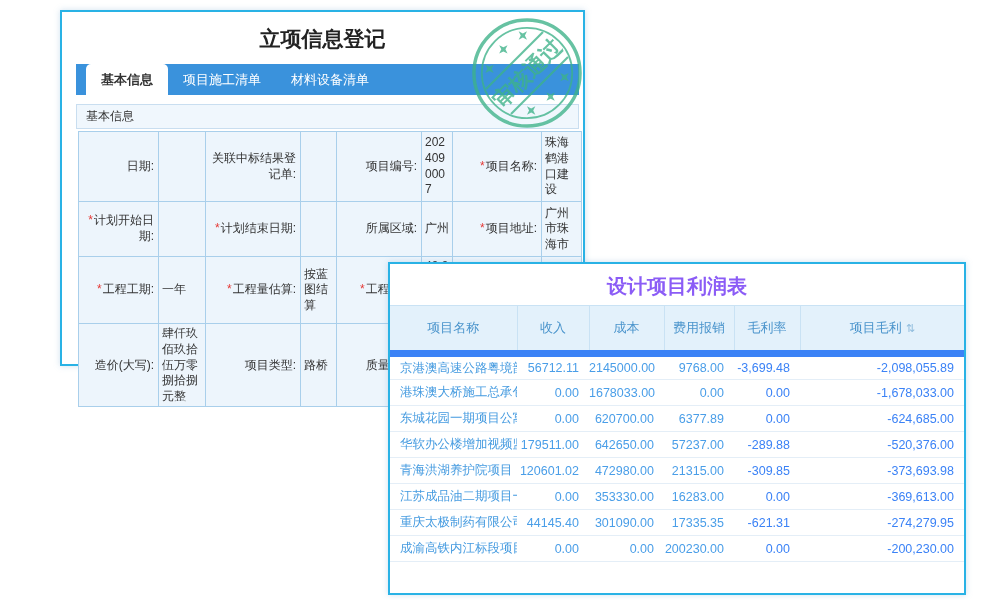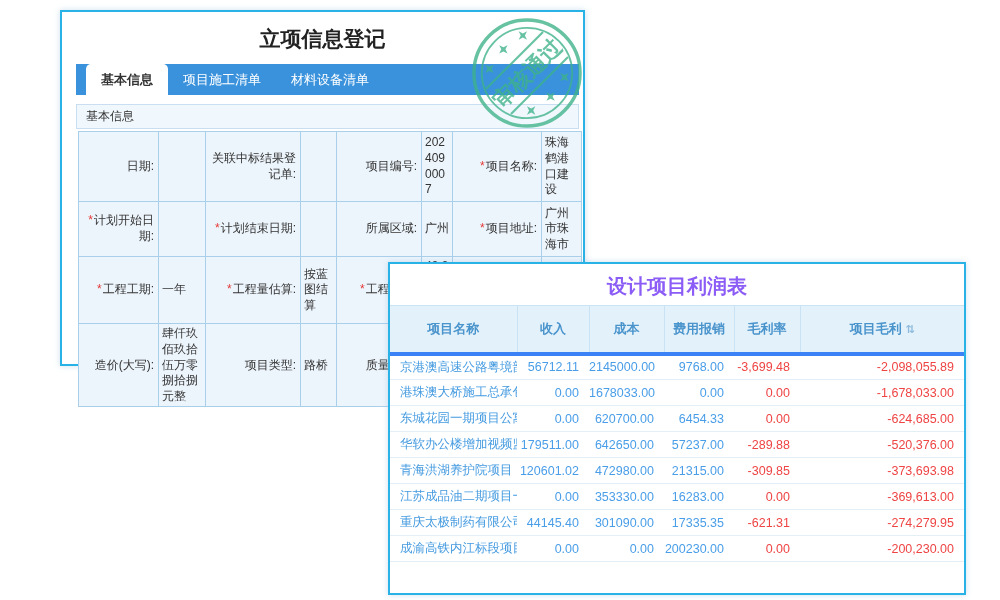--- a/index.html
+++ b/index.html
@@ -28,29 +28,29 @@
 
   
   .stamp { position:absolute; left:408px; top:4px; width:114px; height:114px; opacity:.78; z-index:3; pointer-events:none; }
 
   
   .win2 { position:absolute; left:388px; top:262px; width:578px; height:333px;
     background:#fff; border:2px solid #29b2e5; box-shadow:0 0 6px rgba(120,170,210,.35); z-index:2; }
   .win2-title { height:41px; line-height:44px; text-align:center; font-size:20px; font-weight:bold; color:#8b5cf6; }
   table.profit { width:100%; border-collapse:collapse; table-layout:fixed; }
   .pc1{width:127px}.pc2{width:72px}.pc3{width:75px}.pc4{width:70px}.pc5{width:66px}.pc6{width:auto}
-  table.profit th { height:48px; background:#e3f1fb; color:#4a94cc; font-size:13px; font-weight:bold;
-    border-top:1px solid #c9e2f4; border-bottom:4px solid #3b82f6; }
+  table.profit th { height:48px; background:#e3f1fb; color:#4a94cc; font-size:13px; font-weight:normal;
+    border-top:1px solid #c9e2f4; border-bottom:7px solid #3b82f6; }
   table.profit th + th { border-left:1px solid #c9e2f4; }
   table.profit td { height:26px; border-bottom:1px solid #e4eef7; font-size:12.5px;
     white-space:nowrap; overflow:hidden; }
   td.nm { color:#459be0; padding-left:10px; cursor:pointer; }
   td.num { text-align:right; padding-right:10px;margin-top:22px; }
   td.blue { color:#4a9ee8; }
-  td.dark { color:#ef4444; }
+  td.dark { color:#3b82f6; }
   .sort-ic { font-size:11px; color:#8fbcdd; margin-left:4px; }
 </style>
 </head>
 <body>
 
 <div class="stage">
 
   <div class="win1">
     <div class="win1-title">立项信息登记</div>
 
@@ -177,21 +177,21 @@
         <td class="num blue">0.00</td>
         <td class="num blue">1678033.00</td>
         <td class="num blue">0.00</td>
         <td class="num dark">0.00</td>
         <td class="num dark">-1,678,033.00</td>
       </tr>
       <tr>
         <td class="nm">东城花园一期项目公寓大堂</td>
         <td class="num blue">0.00</td>
         <td class="num blue">620700.00</td>
-        <td class="num blue">6454.33</td>
+        <td class="num blue">6377.89</td>
         <td class="num dark">0.00</td>
         <td class="num dark">-624,685.00</td>
       </tr>
       <tr>
         <td class="nm">华软办公楼增加视频监控项</td>
         <td class="num blue">179511.00</td>
         <td class="num blue">642650.00</td>
         <td class="num blue">57237.00</td>
         <td class="num dark">-289.88</td>
         <td class="num dark">-520,376.00</td>

